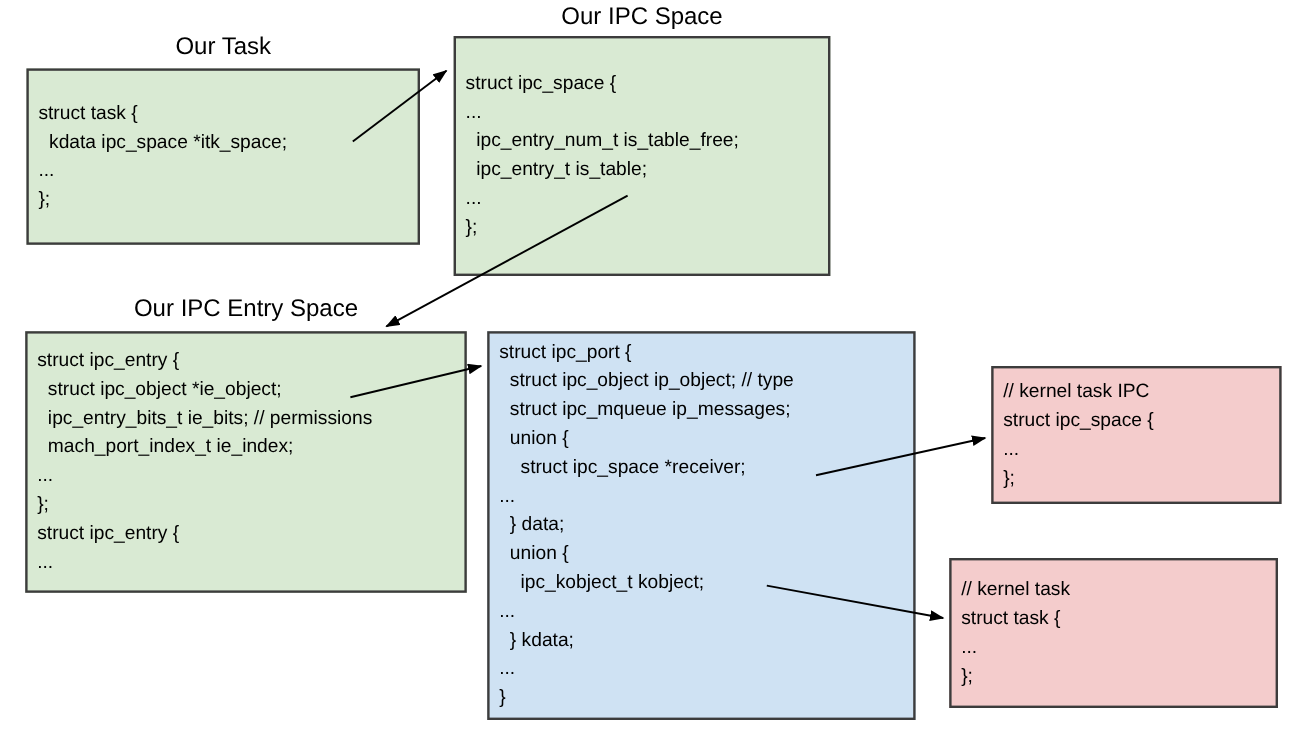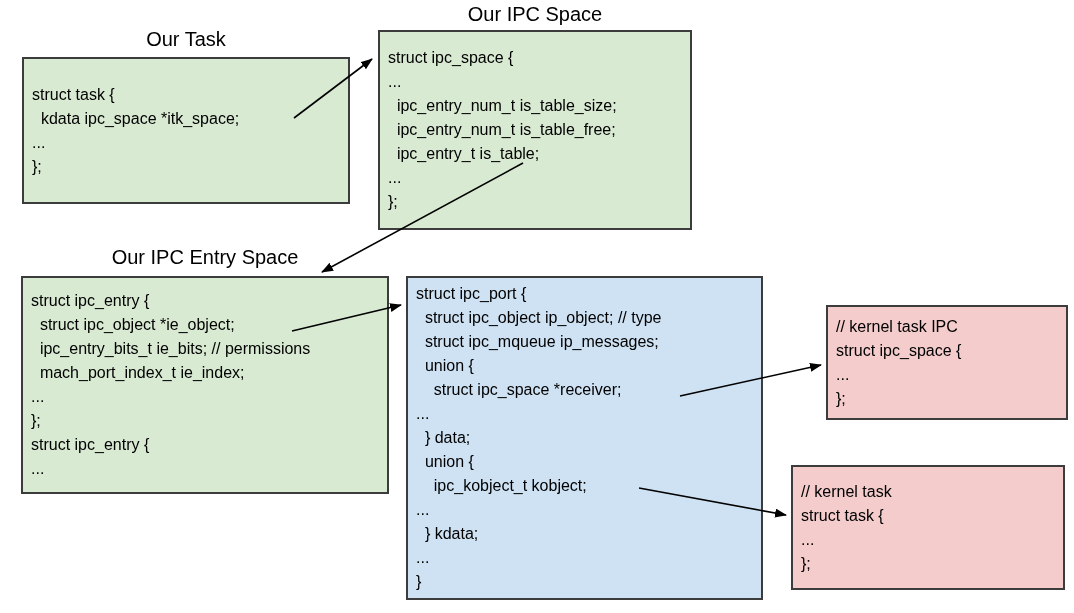--- a/index.html
+++ b/index.html
@@ -69,21 +69,20 @@
   <div class="struct-box green" style="left:22px; top:57px; width:328px; height:147px;">
       <div class="code-line">struct task {</div>
       <div class="code-line">  kdata ipc_space *itk_space;</div>
       <div class="code-line">...</div>
       <div class="code-line">};</div>
     </div>
 
   <div class="struct-box green" style="left:378px; top:30px; width:314px; height:200px;">
       <div class="code-line">struct ipc_space {</div>
       <div class="code-line">...</div>
-      <div class="code-line">  ipc_entry_num_t is_table_size;</div>
       <div class="code-line">  ipc_entry_num_t is_table_free;</div>
       <div class="code-line">  ipc_entry_t is_table;</div>
       <div class="code-line">...</div>
       <div class="code-line">};</div>
     </div>
 
   <div class="struct-box green" style="left:21px; top:276px; width:368px; height:218px;">
       <div class="code-line">struct ipc_entry {</div>
       <div class="code-line">  struct ipc_object *ie_object;</div>
       <div class="code-line">  ipc_entry_bits_t ie_bits; // permissions</div>

